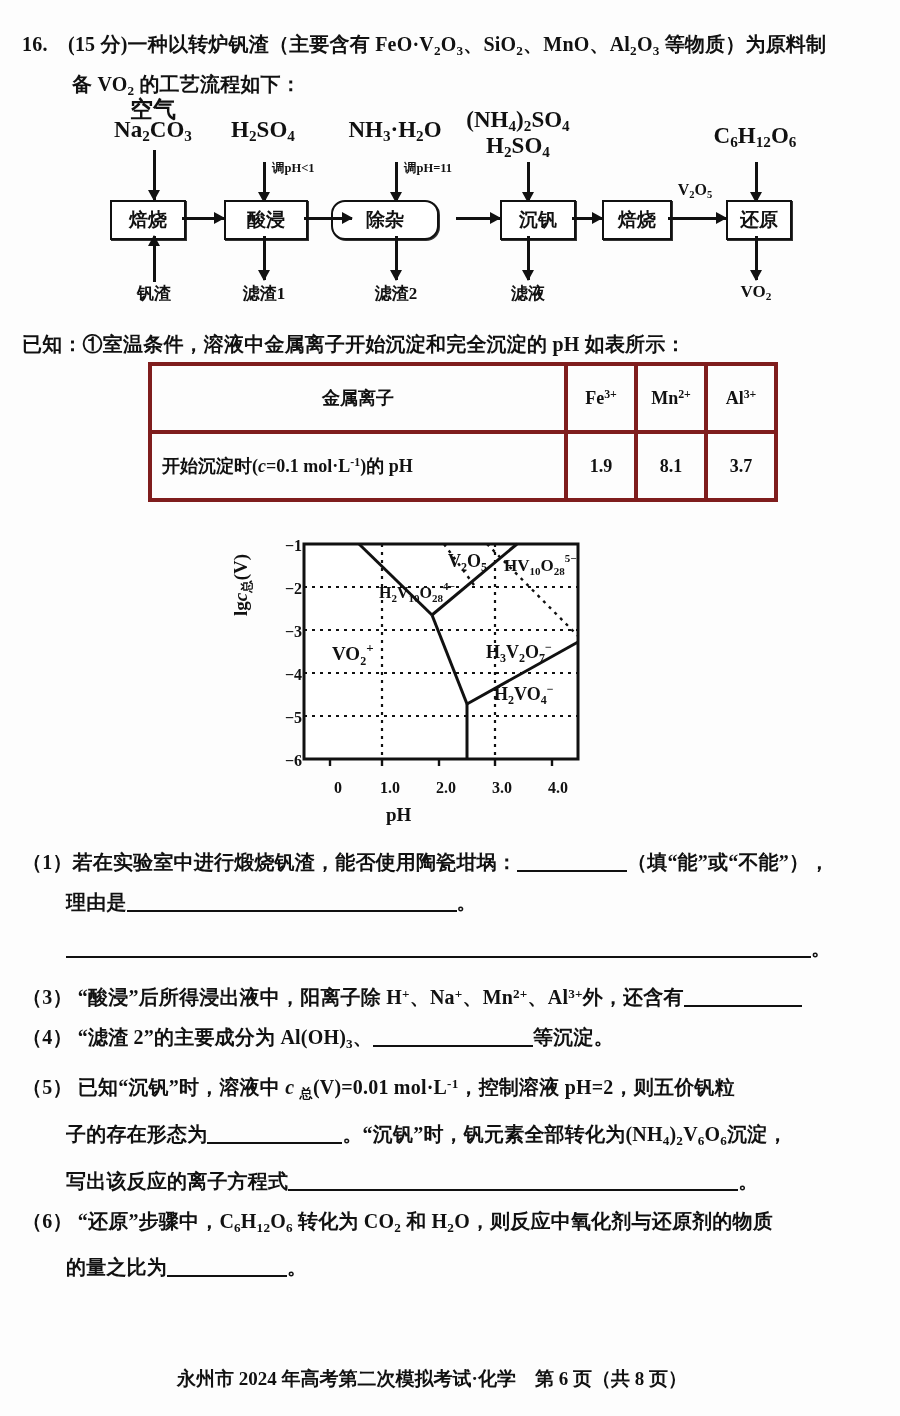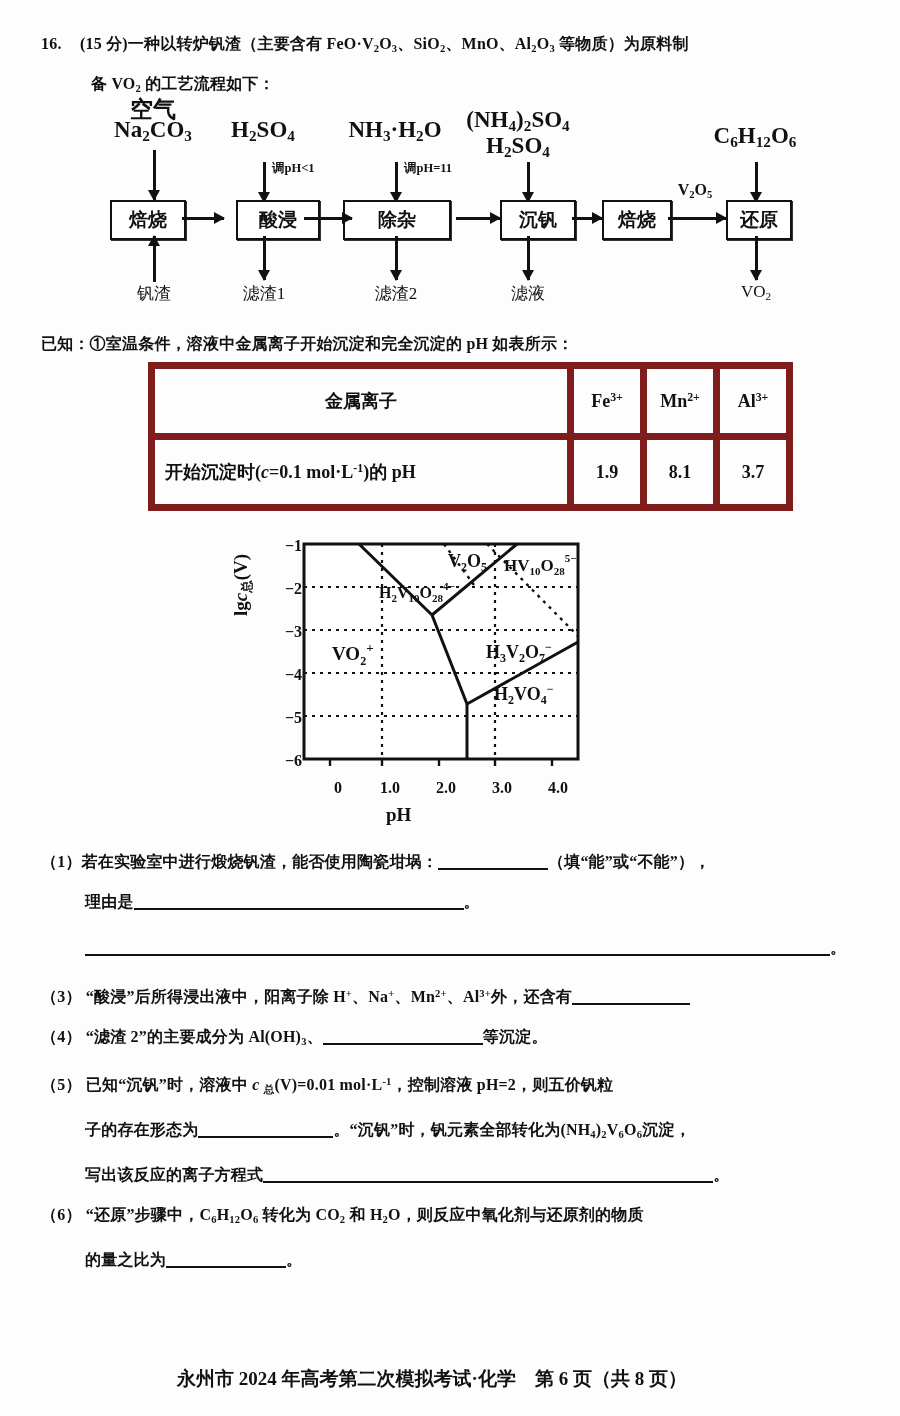--- a/index.html
+++ b/index.html
@@ -16,26 +16,25 @@
     overflow: hidden;
   }
   .page {
     position: relative;
     width: 900px;
     height: 1416px;
     background: #fdfdfd;
   }
   
   .qline {
-    font-size: 16px;
+    font-size: 20px;
     line-height: 40px;
     font-weight: 700;
     letter-spacing: 0.2px;
     white-space: nowrap;
-    margin-left: 19px;
   }
   sub { font-size: 0.66em; vertical-align: -0.28em; }
   sup { font-size: 0.66em; vertical-align: 0.48em; }
   .blank {
     display: inline-block;
     border-bottom: 2px solid #111;
     vertical-align: -3px;
   }
   
   .stem {
@@ -77,21 +76,21 @@
   }
   .fnote {
     position: absolute;
     font-size: 12.5px;
     font-weight: 700;
     white-space: nowrap;
   }
   .fout {
     position: absolute;
     font-size: 17px;
-    font-weight: 400;
+    font-weight: 700;
     text-align: center;
     white-space: nowrap;
   }
   .arrow-v, .arrow-h { position: absolute; }
   .arrow-v .shaft {
     position: absolute; left: 50%; top: 0;
     width: 3px; margin-left: -1.5px; background: #111; height: 100%;
   }
   .arrow-v .head {
     position: absolute; left: 50%; bottom: -1px; margin-left: -6px;
@@ -123,21 +122,21 @@
   
   table.iontable {
     position: absolute;
     left: 148px;
     top: 362px;
     border-collapse: collapse;
     font-size: 18px;
     font-weight: 700;
   }
   table.iontable td {
-    border: 7px solid #7f1d1d;
+    border: 4px solid #7f1d1d;
     padding: 20px 4px;
     text-align: center;
     white-space: nowrap;
   }
   table.iontable td.rowhead {
     padding-left: 10px;
     padding-right: 10px;
     text-align: center;
   }
   table.iontable td.rowhead.left { text-align: left; }
@@ -254,22 +253,22 @@
     </div>
     <div class="arrow-v" style="left:748px; top:66px; width:16px; height:40px;">
       <div class="shaft"></div>
         <div class="head"></div>
     </div>
 
     <div class="fnote" style="left:272px; top:64px;">调pH&lt;1</div>
     <div class="fnote" style="left:404px; top:64px;">调pH=11</div>
 
     <div class="fbox" style="left:110px; top:104px; width:72px;">焙烧</div>
-    <div class="fbox" style="left:236px; top:104px; width:80px;">酸浸</div>
-    <div class="fbox" style="left:343px; top:104px; width:104px;">除杂</div>
+    <div class="fbox" style="left:224px; top:104px; width:80px;">酸浸</div>
+    <div class="fbox" style="left:331px; top:104px; width:104px;border-radius:14px;">除杂</div>
     <div class="fbox" style="left:500px; top:104px; width:72px;">沉钒</div>
     <div class="fbox" style="left:602px; top:104px; width:66px;">焙烧</div>
     <div class="fbox" style="left:726px; top:104px; width:62px;">还原</div>
 
     <div class="arrow-h" style="left:182px; top:114px; width:42px; height:16px;">
       <div class="shaft"></div>
         <div class="head"></div>
     </div>
     <div class="arrow-h" style="left:304px; top:114px; width:48px; height:16px;">
       <div class="shaft"></div>

